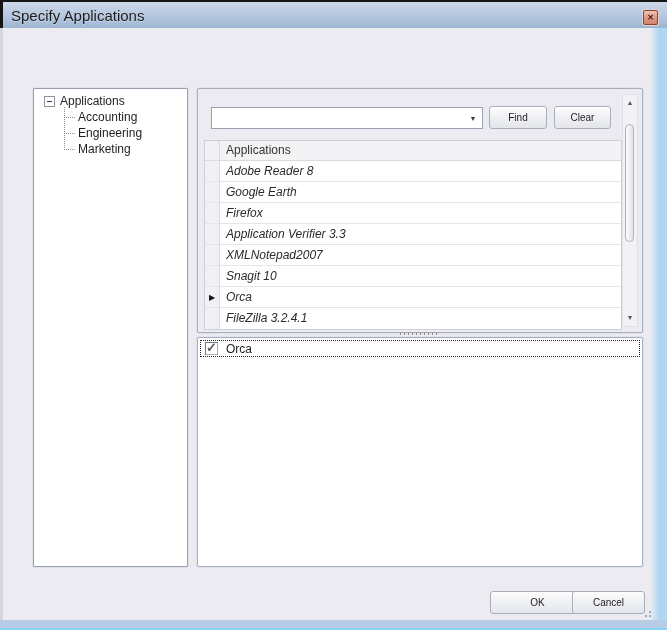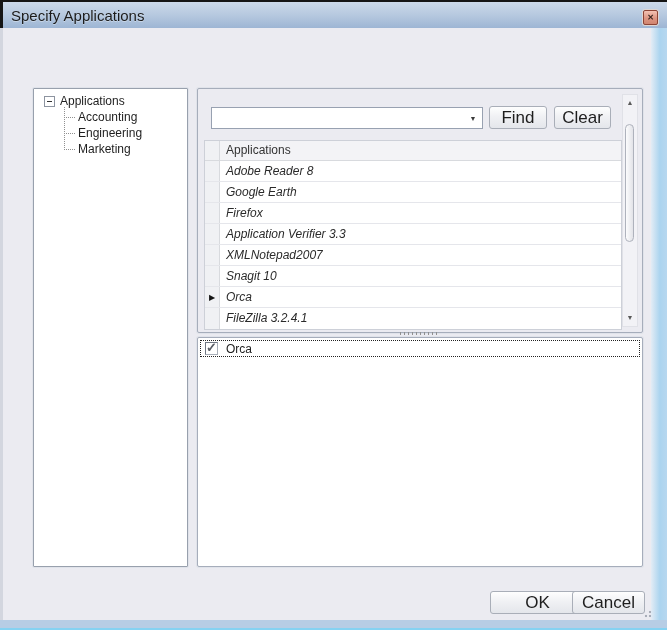--- a/index.html
+++ b/index.html
@@ -67,21 +67,21 @@
   }
   .combo input {
     flex:1; border:none; outline:none; background:transparent;
     font-family:"Liberation Sans", sans-serif; font-size:12px; padding:0 4px; min-width:0;
   }
   .combo-arrow { width:18px; text-align:center; font-size:7px; color:#3a3a3a; flex:0 0 auto; }
 
   .btn {
     border:1px solid #a9aeb8; border-radius:3px;
     background:linear-gradient(180deg,#fefefe 0%,#f0f1f4 45%,#e4e6eb 100%);
-    font-family:"Liberation Sans", sans-serif; font-size:17px; color:#1e1e1e;
+    font-family:"Liberation Sans", sans-serif; font-size:10px; color:#1e1e1e;
     text-align:center; cursor:pointer;
   }
   .find-btn  { position:absolute; left:291px; top:17px; width:58px; height:23px; }
   .clear-btn { position:absolute; left:356px; top:17px; width:57px; height:23px; }
 
   .grid { position:absolute; left:6px; top:51px; width:418px; border:1px solid #cdd0d8; background:#fff; }
   .grid-header { display:flex; height:20px; background:#f3f3f6; border-bottom:1px solid #d8dade; }
   .gh-ind { width:15px; border-right:1px solid #d8dade; background:#f0f1f4; flex:0 0 auto; }
   .gh-label { flex:1; font-size:12px; color:#333; padding-left:6px; line-height:19px; }
   .grid-row { display:flex; height:21px; background:#fff; border-bottom:1px solid #e5e6eb; }

